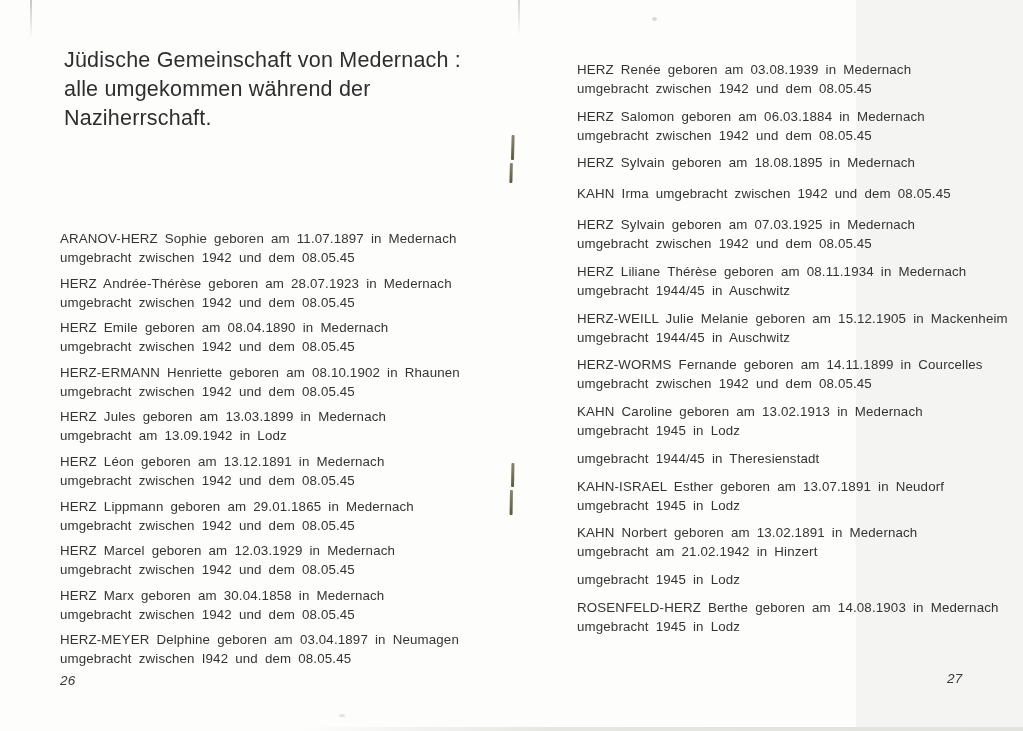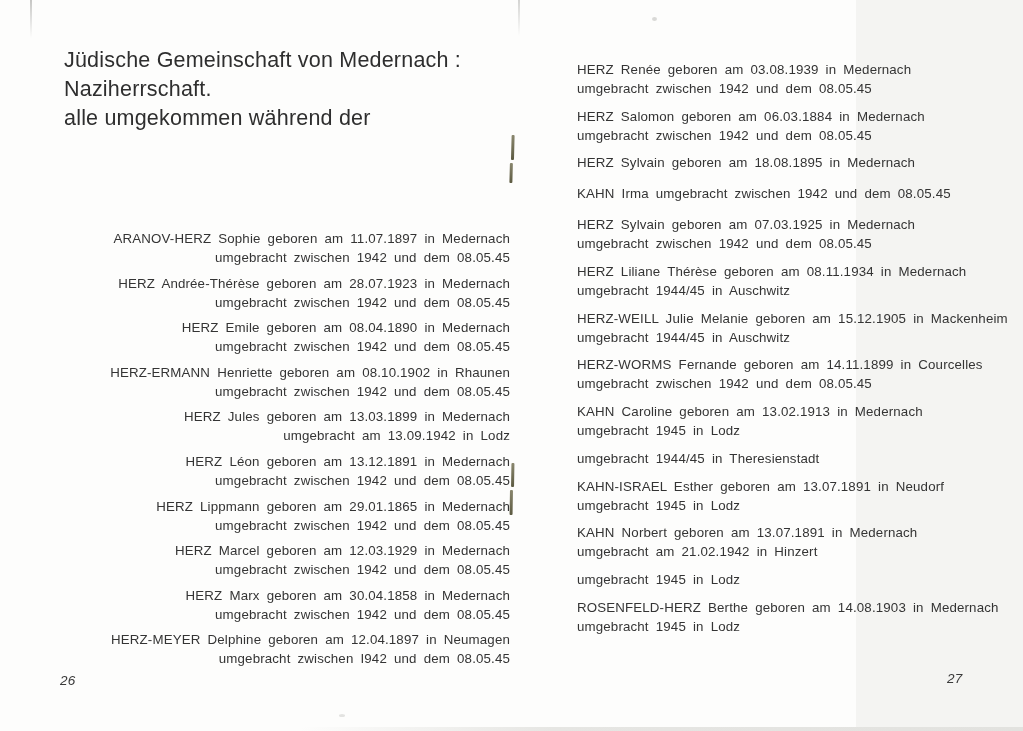--- a/index.html
+++ b/index.html
@@ -23,21 +23,21 @@
     line-height:29px;
     letter-spacing:.2px;
     color:#2e2e2e;
     white-space:nowrap;
   }
   .entries{
     position:absolute;
     white-space:nowrap;
     margin-top:8px;
   }
-  .entries-left{ left:60px;  top:221px; width:450px;text-align:right; }
+  .entries-left{ left:60px;  top:221px; width:450px; }
   .entries-right{ left:577px; top:52px;  width:446px; }
   .entry{
     font-size:13.3px;
     line-height:19px;
     letter-spacing:.15px;
     word-spacing:3.2px;
     color:#343434;
     margin-bottom:6.6px;
   }
   .entries-right .entry{ margin-bottom:8.7px; }
@@ -88,22 +88,22 @@
   }
 </style>
 </head>
 <body>
 
 <div class="spread">
 
   <div>
     <div class="title">
       <div>Jüdische Gemeinschaft von Medernach :</div>
+      <div>alle umgekommen während der</div>
       <div>Naziherrschaft.</div>
-      <div>alle umgekommen während der</div>
     </div>
 
     <div class="entries entries-left">
 
         <div class="entry">
           <div>ARANOV-HERZ Sophie geboren am 11.07.1897 in Medernach</div>
           <div>umgebracht zwischen 1942 und dem 08.05.45</div>
         </div>
 
         <div class="entry">
@@ -140,21 +140,21 @@
           <div>HERZ Marcel geboren am 12.03.1929 in Medernach</div>
           <div>umgebracht zwischen 1942 und dem 08.05.45</div>
         </div>
 
         <div class="entry">
           <div>HERZ Marx geboren am 30.04.1858 in Medernach</div>
           <div>umgebracht zwischen 1942 und dem 08.05.45</div>
         </div>
 
         <div class="entry">
-          <div>HERZ-MEYER Delphine geboren am 12.04.1897 in Neumagen</div>
+          <div>HERZ-MEYER Delphine geboren am 03.04.1897 in Neumagen</div>
           <div>umgebracht zwischen I942 und dem 08.05.45</div>
         </div>
       </div>
 
     <div class="pagenum pagenum-left">26</div>
   </div>
 
   <div>
     <div class="entries entries-right">
 
@@ -206,21 +206,21 @@
         <div class="entry">
           <div>umgebracht 1944/45 in Theresienstadt</div>
         </div>
 
         <div class="entry">
           <div>KAHN-ISRAEL Esther geboren am 13.07.1891 in Neudorf</div>
           <div>umgebracht 1945 in Lodz</div>
         </div>
 
         <div class="entry">
-          <div>KAHN Norbert geboren am 13.07.1891 in Medernach</div>
+          <div>KAHN Norbert geboren am 13.02.1891 in Medernach</div>
           <div>umgebracht am 21.02.1942 in Hinzert</div>
         </div>
 
         <div class="entry">
           <div>umgebracht 1945 in Lodz</div>
         </div>
 
         <div class="entry">
           <div>ROSENFELD-HERZ Berthe geboren am 14.08.1903 in Medernach</div>
           <div>umgebracht 1945 in Lodz</div>

